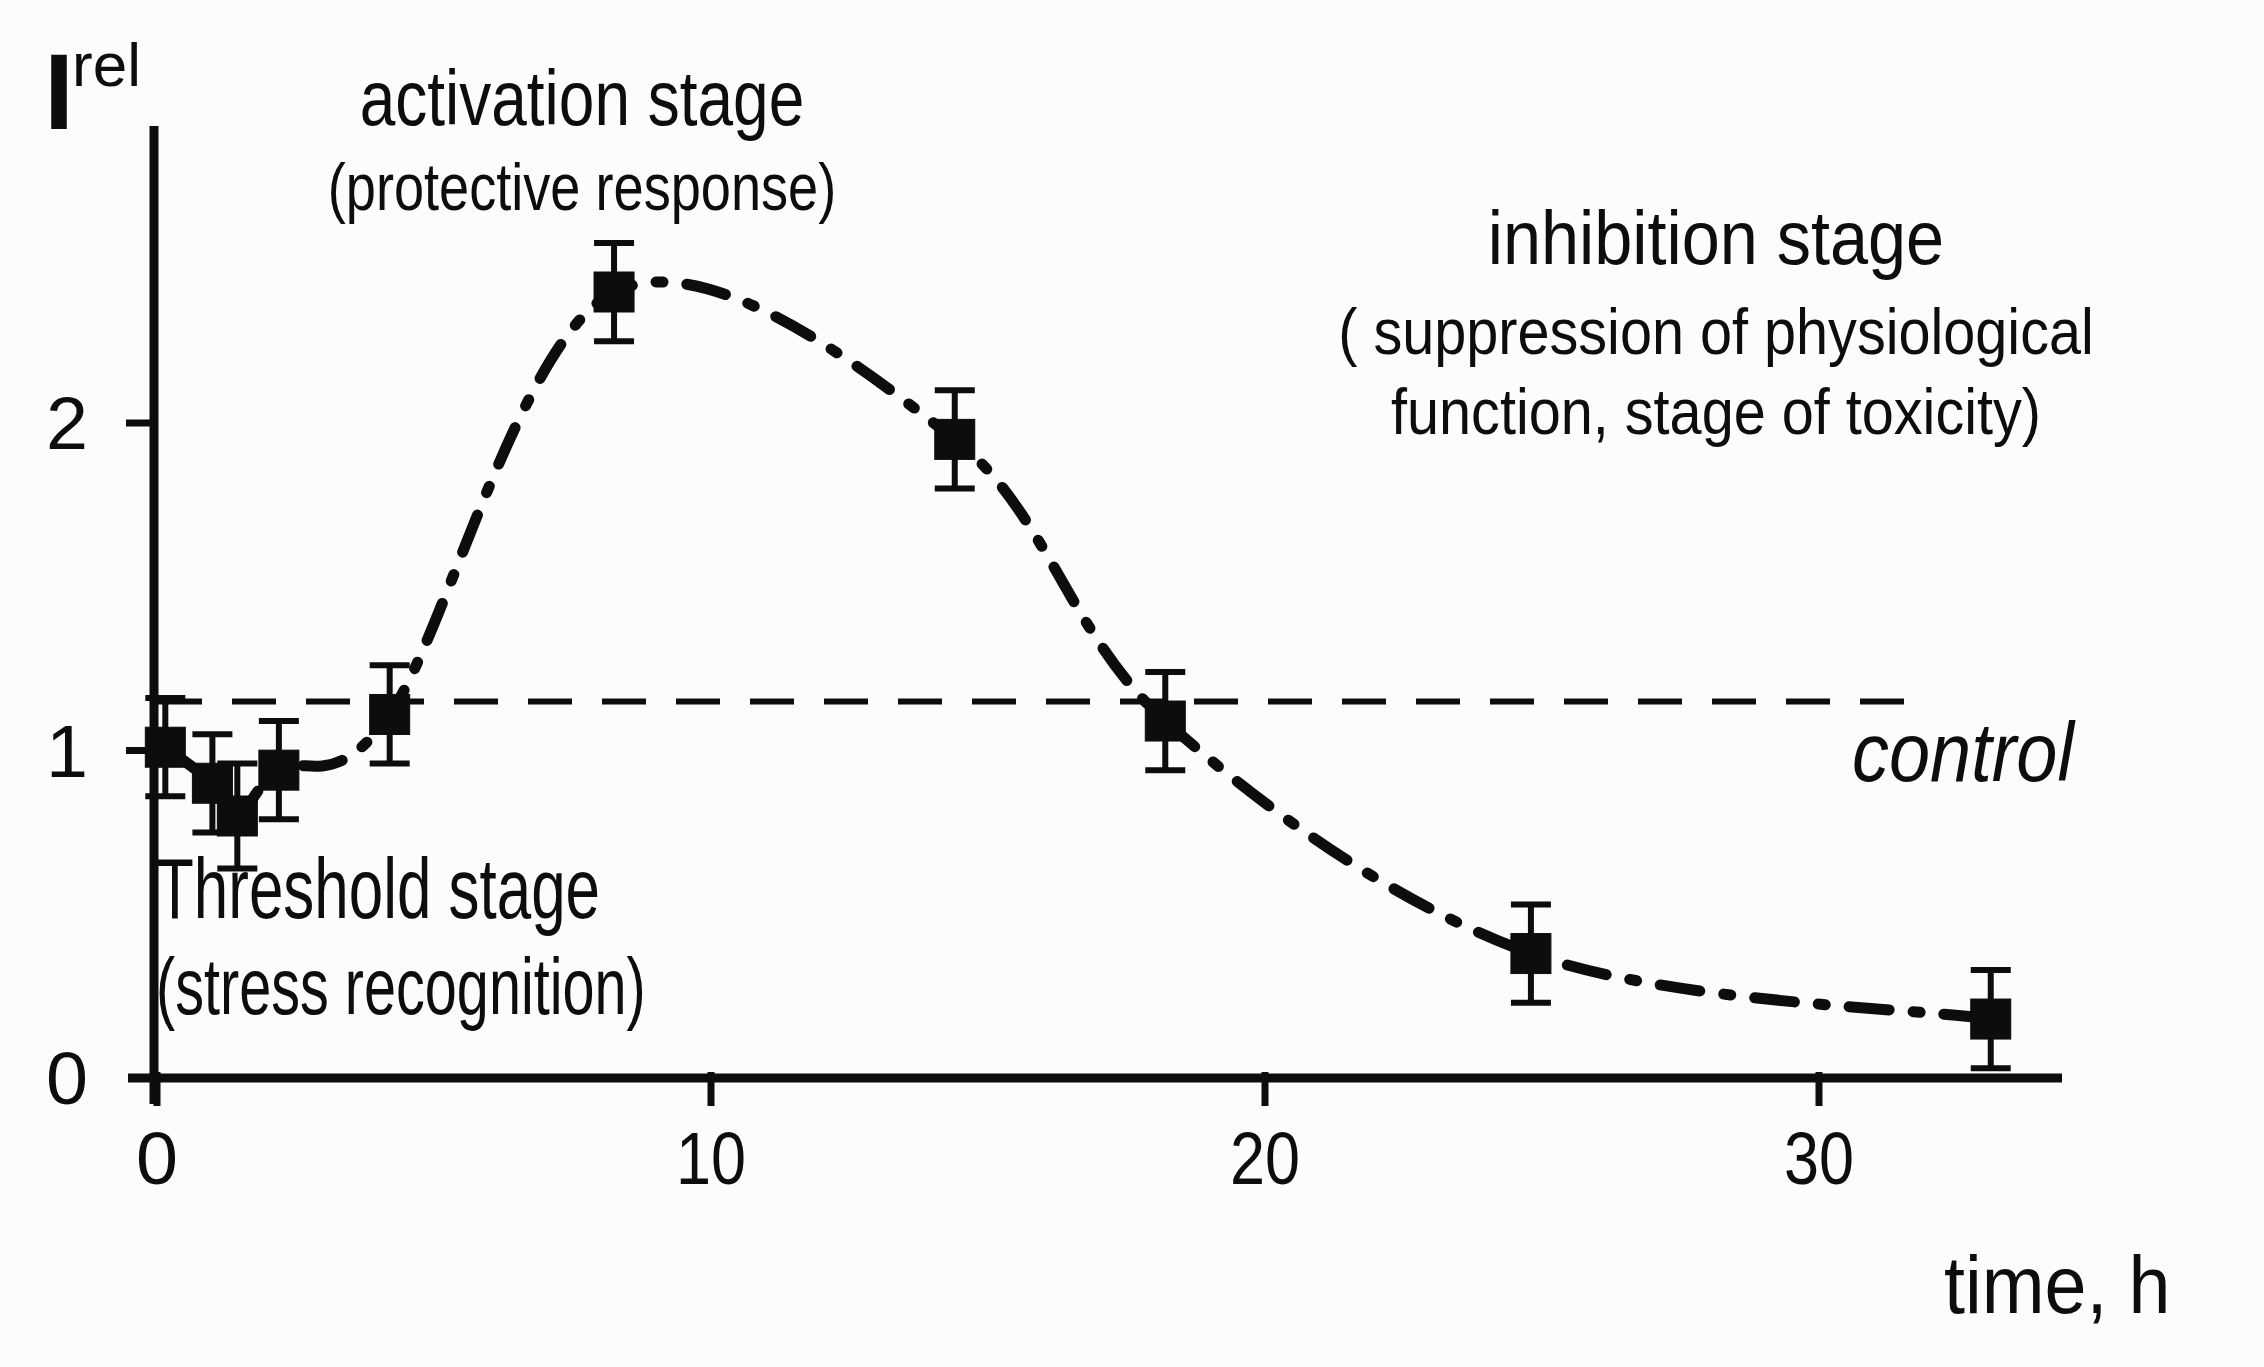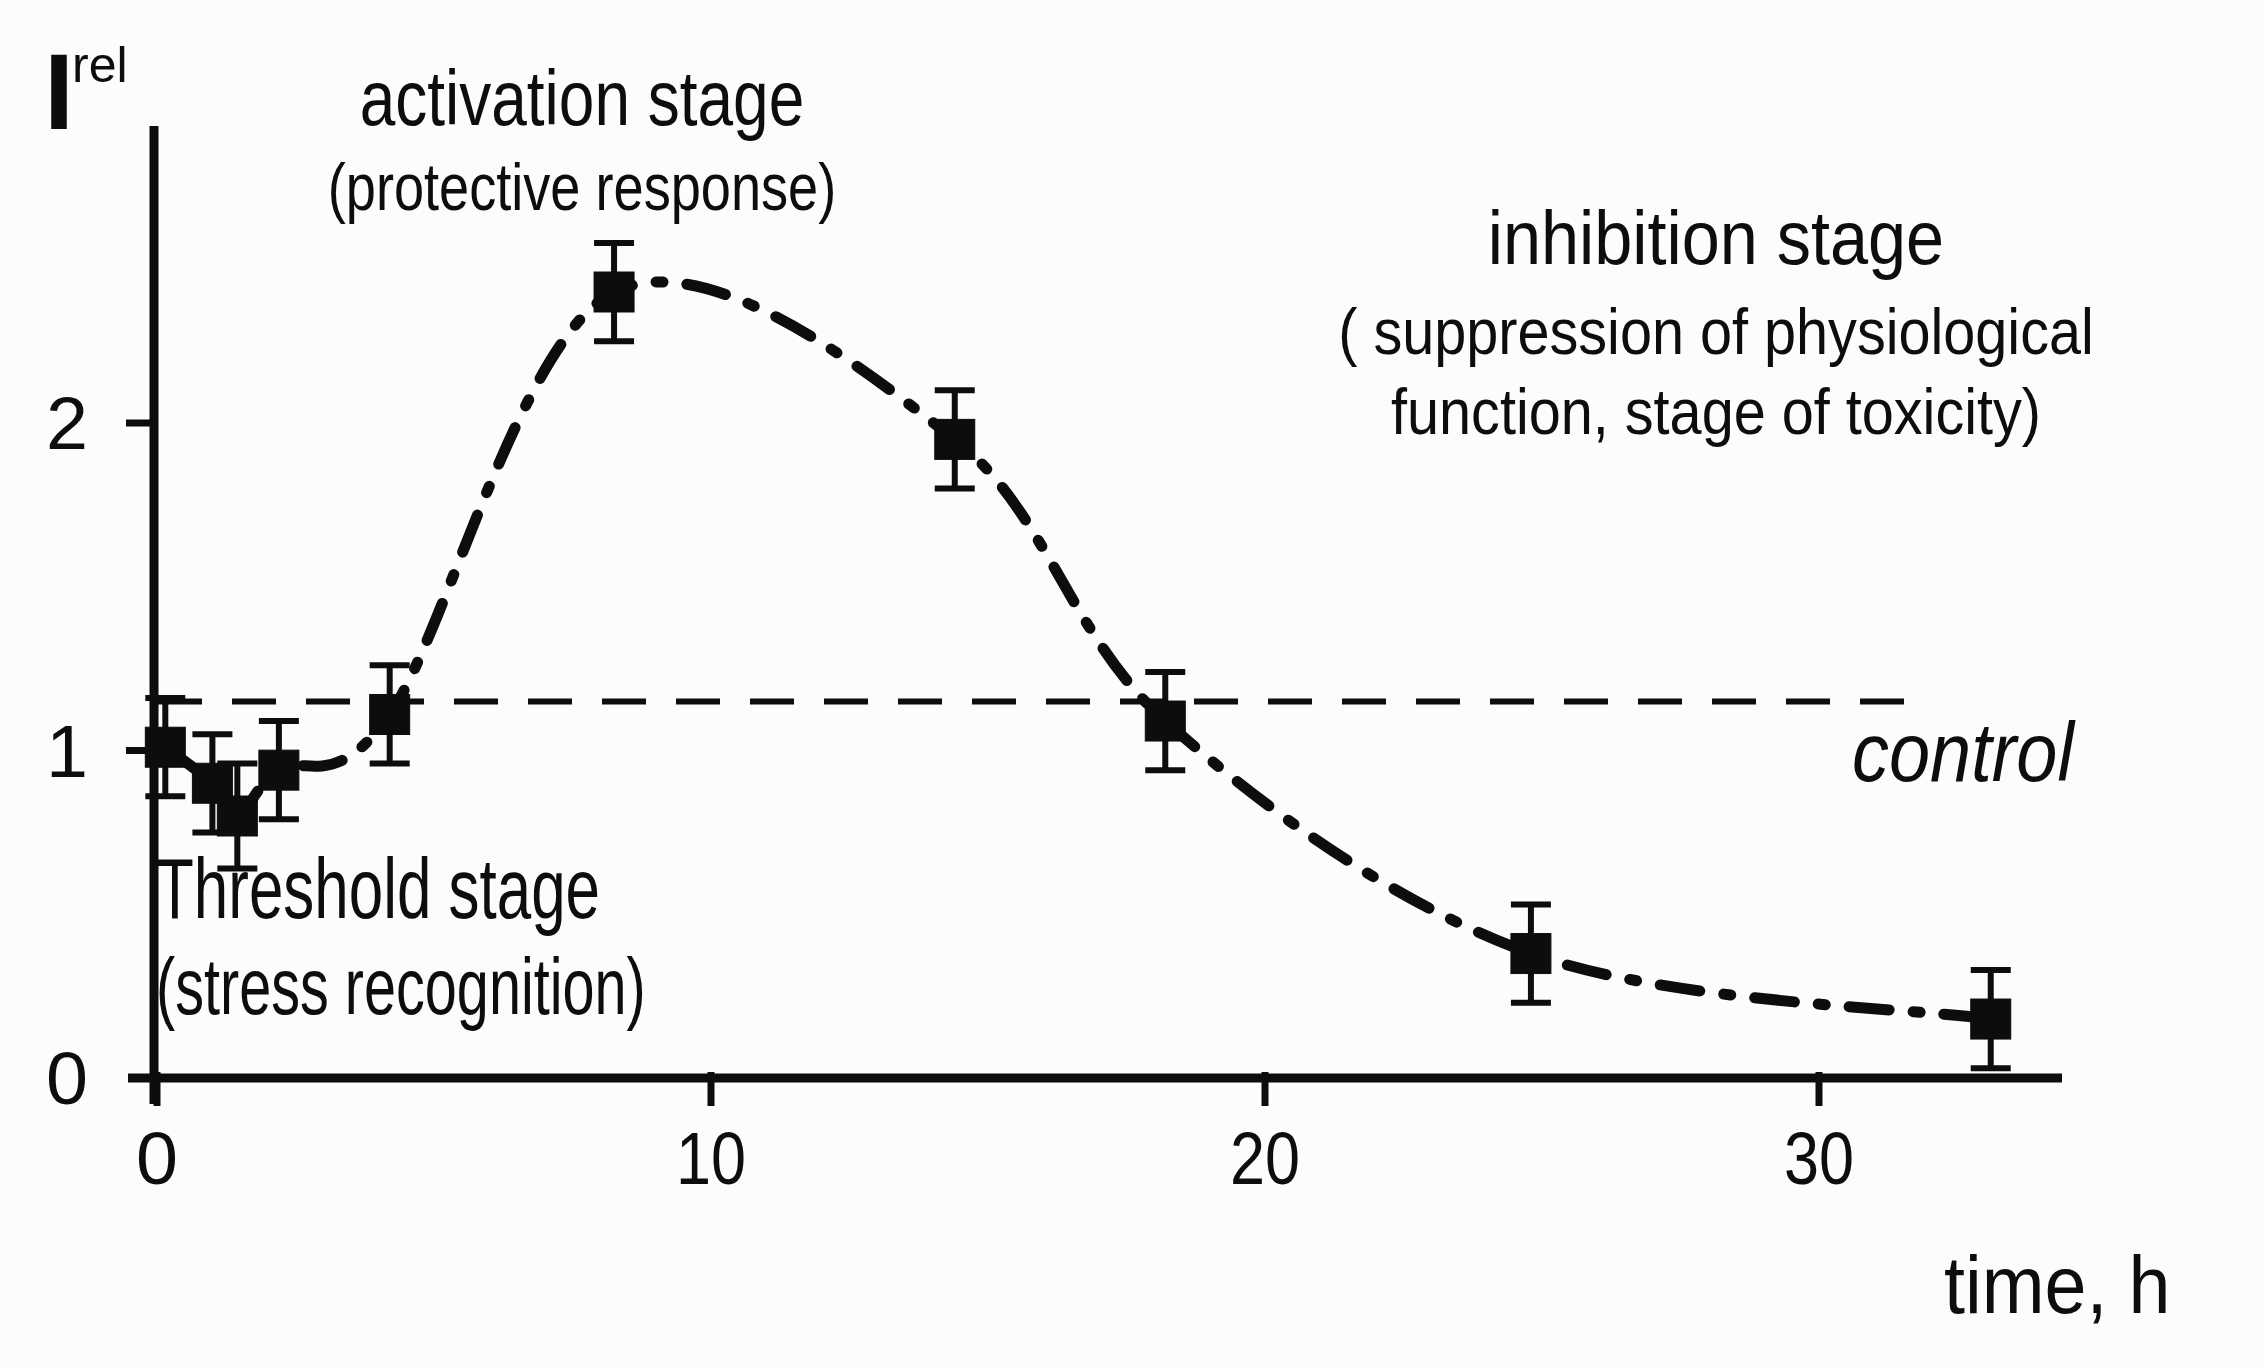--- a/index.html
+++ b/index.html
@@ -5,21 +5,21 @@
   html,body{margin:0;padding:0;background:#fcfcfc;}
   .stage{
     position:relative;width:2264px;height:1367px;overflow:hidden;
     background:#fcfcfc;color:#0d0d0d;
     font-family:"Liberation Sans", sans-serif;
   }
   .stage svg{position:absolute;left:0;top:0;}
   .lbl{position:absolute;white-space:nowrap;color:#0d0d0d;}
   
   .irel-I{position:absolute;left:44px;top:38px;font-size:108px;line-height:1;font-weight:700;}
-  .irel-sup{position:absolute;left:72px;top:40px;font-size:50px;line-height:1;font-weight:400;}
+  .irel-sup{position:absolute;left:72px;top:34px;font-size:62px;line-height:1;font-weight:400;}
   
   .act{left:262px;top:58px;width:640px;text-align:center;transform:scaleX(.82);transform-origin:center top;}
   .act-title{font-size:78px;line-height:1.05;}
   .act-sub{font-size:66px;line-height:1;margin-top:14px;}
   
   .inh{left:1266px;top:196px;width:900px;text-align:center;transform:scaleX(.9);transform-origin:center top;}
   .inh-title{font-size:76px;line-height:1.1;}
   .inh-sub{font-size:64px;line-height:1.25;}
   .inh-sub.first{margin-top:12px;}
   

